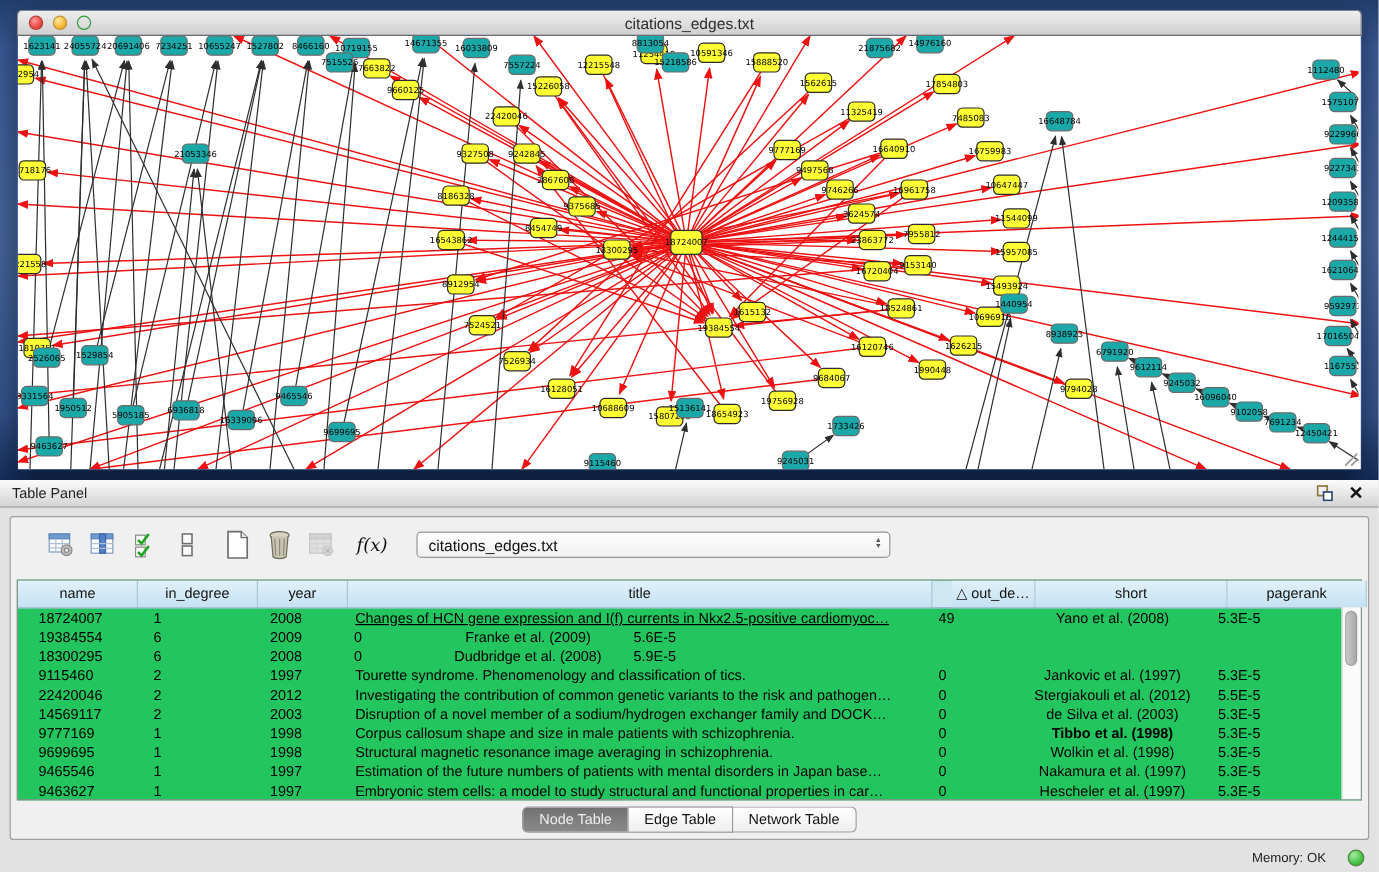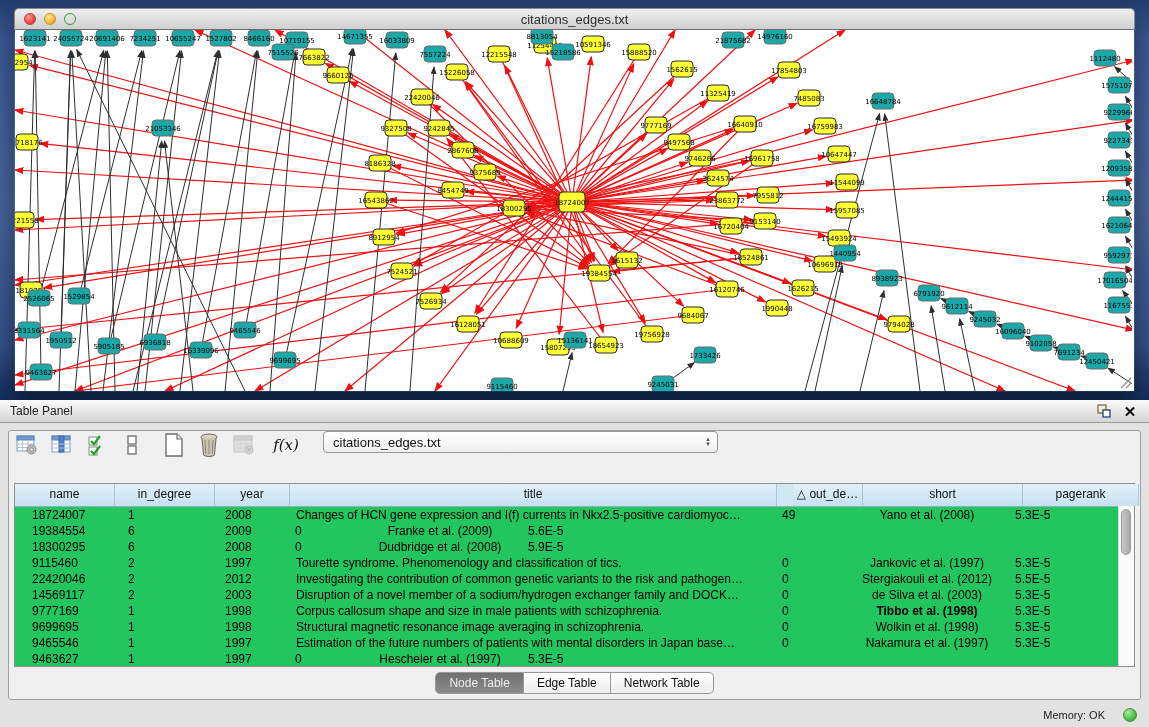--- a/index.html
+++ b/index.html
@@ -32,21 +32,21 @@
     border-bottom:1px solid #9e9e9e;display:flex;align-items:center;padding:0 10px;box-sizing:border-box;}
   .panel-title{font-size:12px;color:#222;}
   .panel-header .spacer{flex:1;}
   .hdr-btn{width:18px;height:18px;display:flex;align-items:center;justify-content:center;margin-left:8px;}
   .close-x{font-size:15px;font-weight:bold;color:#111;line-height:15px;}
 
   .table-container{position:absolute;left:8px;top:30px;right:8px;bottom:27px;
     background:#f0f0f0;border:1px solid #9f9f9f;border-radius:3px;}
 
   
-  .ttoolbar{position:absolute;left:0;top:0;right:0;height:46px;display:flex;padding-left:4px;}
+  .ttoolbar{position:absolute;left:0;top:0;right:0;height:46px;display:flex;align-items:center;padding-left:28px;}
   .tbtn{width:28px;height:28px;display:flex;align-items:center;justify-content:center;margin-right:7px;}
   .tbtn.gap{margin-right:14px;}
   .fx-label{font-family:"DejaVu Serif",serif;font-style:italic;font-size:15px;color:#111;}
   .combo{margin-left:16px;width:395px;height:22px;border:1px solid #979797;border-radius:4px;
     background:linear-gradient(#ffffff,#f0f0f0);display:flex;align-items:center;padding:0 6px 0 9px;box-sizing:border-box;}
   .combo-value{flex:1;font-size:13px;color:#111;}
   .stepper{display:flex;flex-direction:column;line-height:5px;font-size:6px;color:#555;text-align:center;}
 
   
   .data-table{position:absolute;left:5px;right:5px;top:52px;height:184px;background:#22c55e;border:1px solid #8f8f8f;box-sizing:border-box;}
@@ -793,21 +793,21 @@
             <div class="th" style="width: 487px;">title</div>
             <div class="th" style="width: 70px; margin-left: 16px;">△ out_de…</div>
             <div class="th" style="width: 160px;">short</div>
             <div class="th" style="width: 116px;">pagerank</div>
           </div>
         <div class="tbody">
             <div class="tr">
               <div class="td td0" style="width: 100px;">18724007</div>
               <div class="td td1" style="width: 100px;">1</div>
               <div class="td td2" style="width: 75px;">2008</div>
-              <div class="td td3" style="width: 487px;">Changes of HCN gene expression and I(f) currents in Nkx2.5-positive cardiomyoc…</div>
+              <div class="td td3" style="width: 487px; text-decoration: underline;">Changes of HCN gene expression and I(f) currents in Nkx2.5-positive cardiomyoc…</div>
               <div class="td td4" style="width: 70px;">49</div>
               <div class="td td5" style="width: 160px;">Yano et al. (2008)</div>
               <div class="td td6" style="width: 116px;">5.3E-5</div>
             </div>
             <div class="tr">
               <div class="td td0" style="width: 100px;">19384554</div>
               <div class="td td1" style="width: 100px;">6</div>
               <div class="td td2" style="width: 75px;">2009</div>
               <div class="td td4" style="width: 70px;">0</div>
               <div class="td td5" style="width: 160px;">Franke et al. (2009)</div>
@@ -872,20 +872,21 @@
               <div class="td td2" style="width: 75px;">1997</div>
               <div class="td td3" style="width: 487px;">Estimation of the future numbers of patients with mental disorders in Japan base…</div>
               <div class="td td4" style="width: 70px;">0</div>
               <div class="td td5" style="width: 160px;">Nakamura et al. (1997)</div>
               <div class="td td6" style="width: 116px;">5.3E-5</div>
             </div>
             <div class="tr">
               <div class="td td0" style="width: 100px;">9463627</div>
               <div class="td td1" style="width: 100px;">1</div>
               <div class="td td2" style="width: 75px;">1997</div>
+              <div class="td td3" style="width: 487px;">Embryonic stem cells: a model to study structural and functional properties in car…</div>
               <div class="td td4" style="width: 70px;">0</div>
               <div class="td td5" style="width: 160px;">Hescheler et al. (1997)</div>
               <div class="td td6" style="width: 116px;">5.3E-5</div>
             </div>
           </div>
         <div class="vscroll">
           <div class="vthumb"></div>
         </div>
       </div>
 

